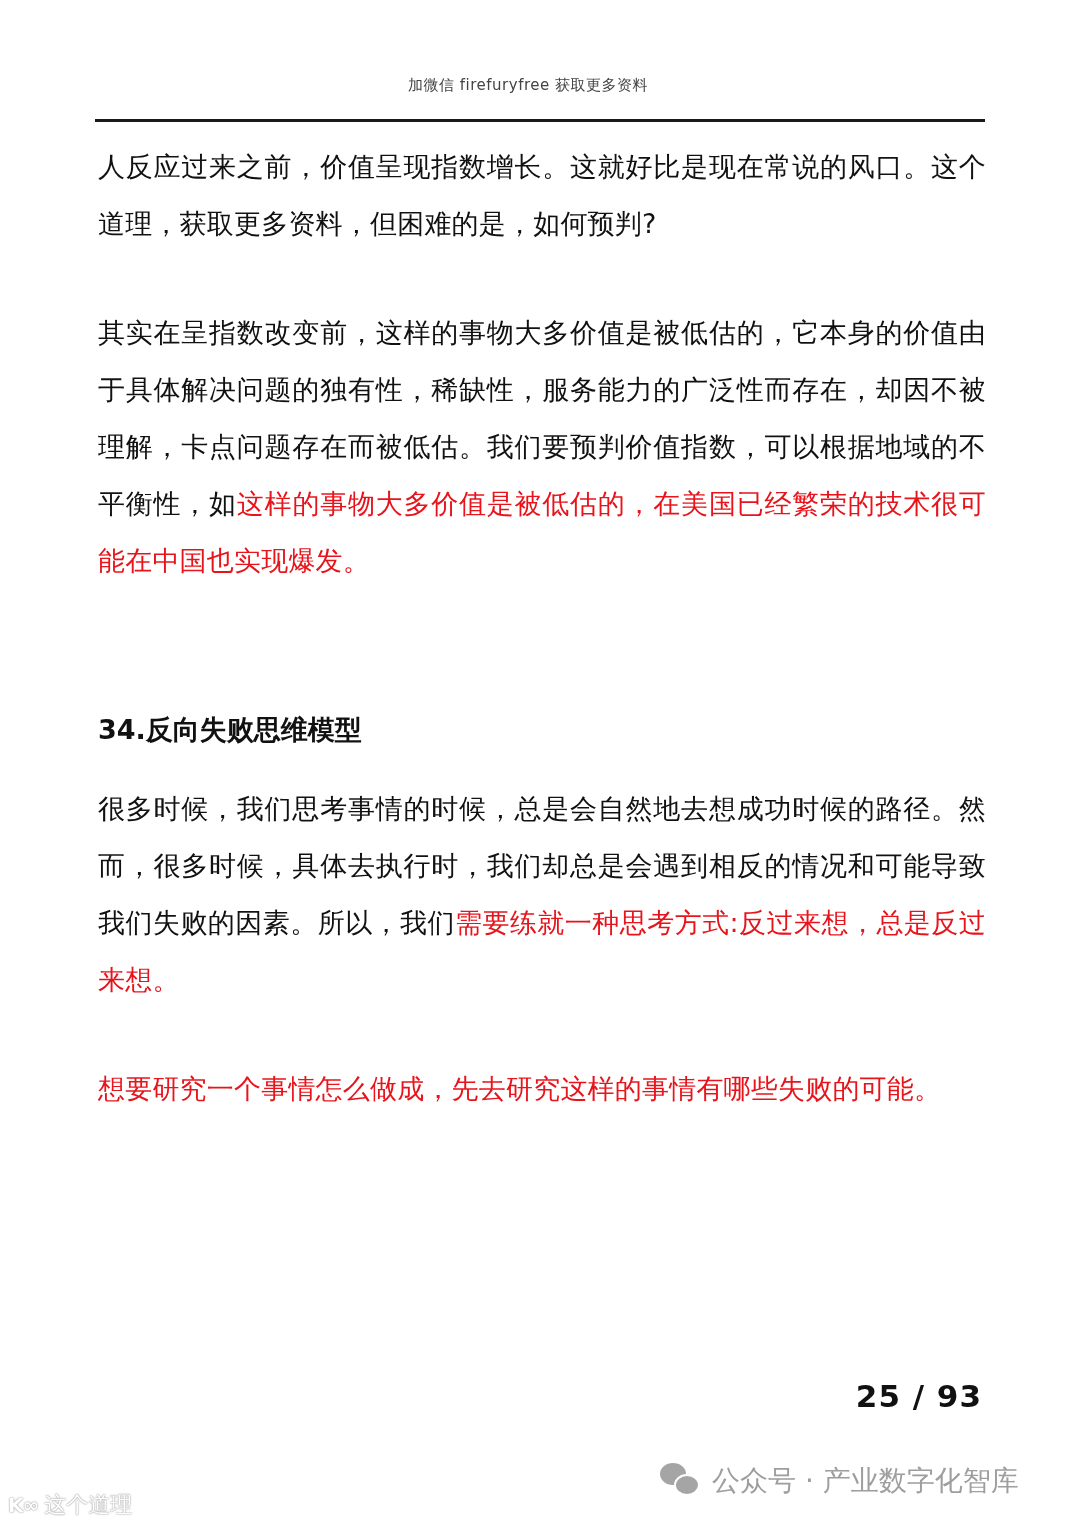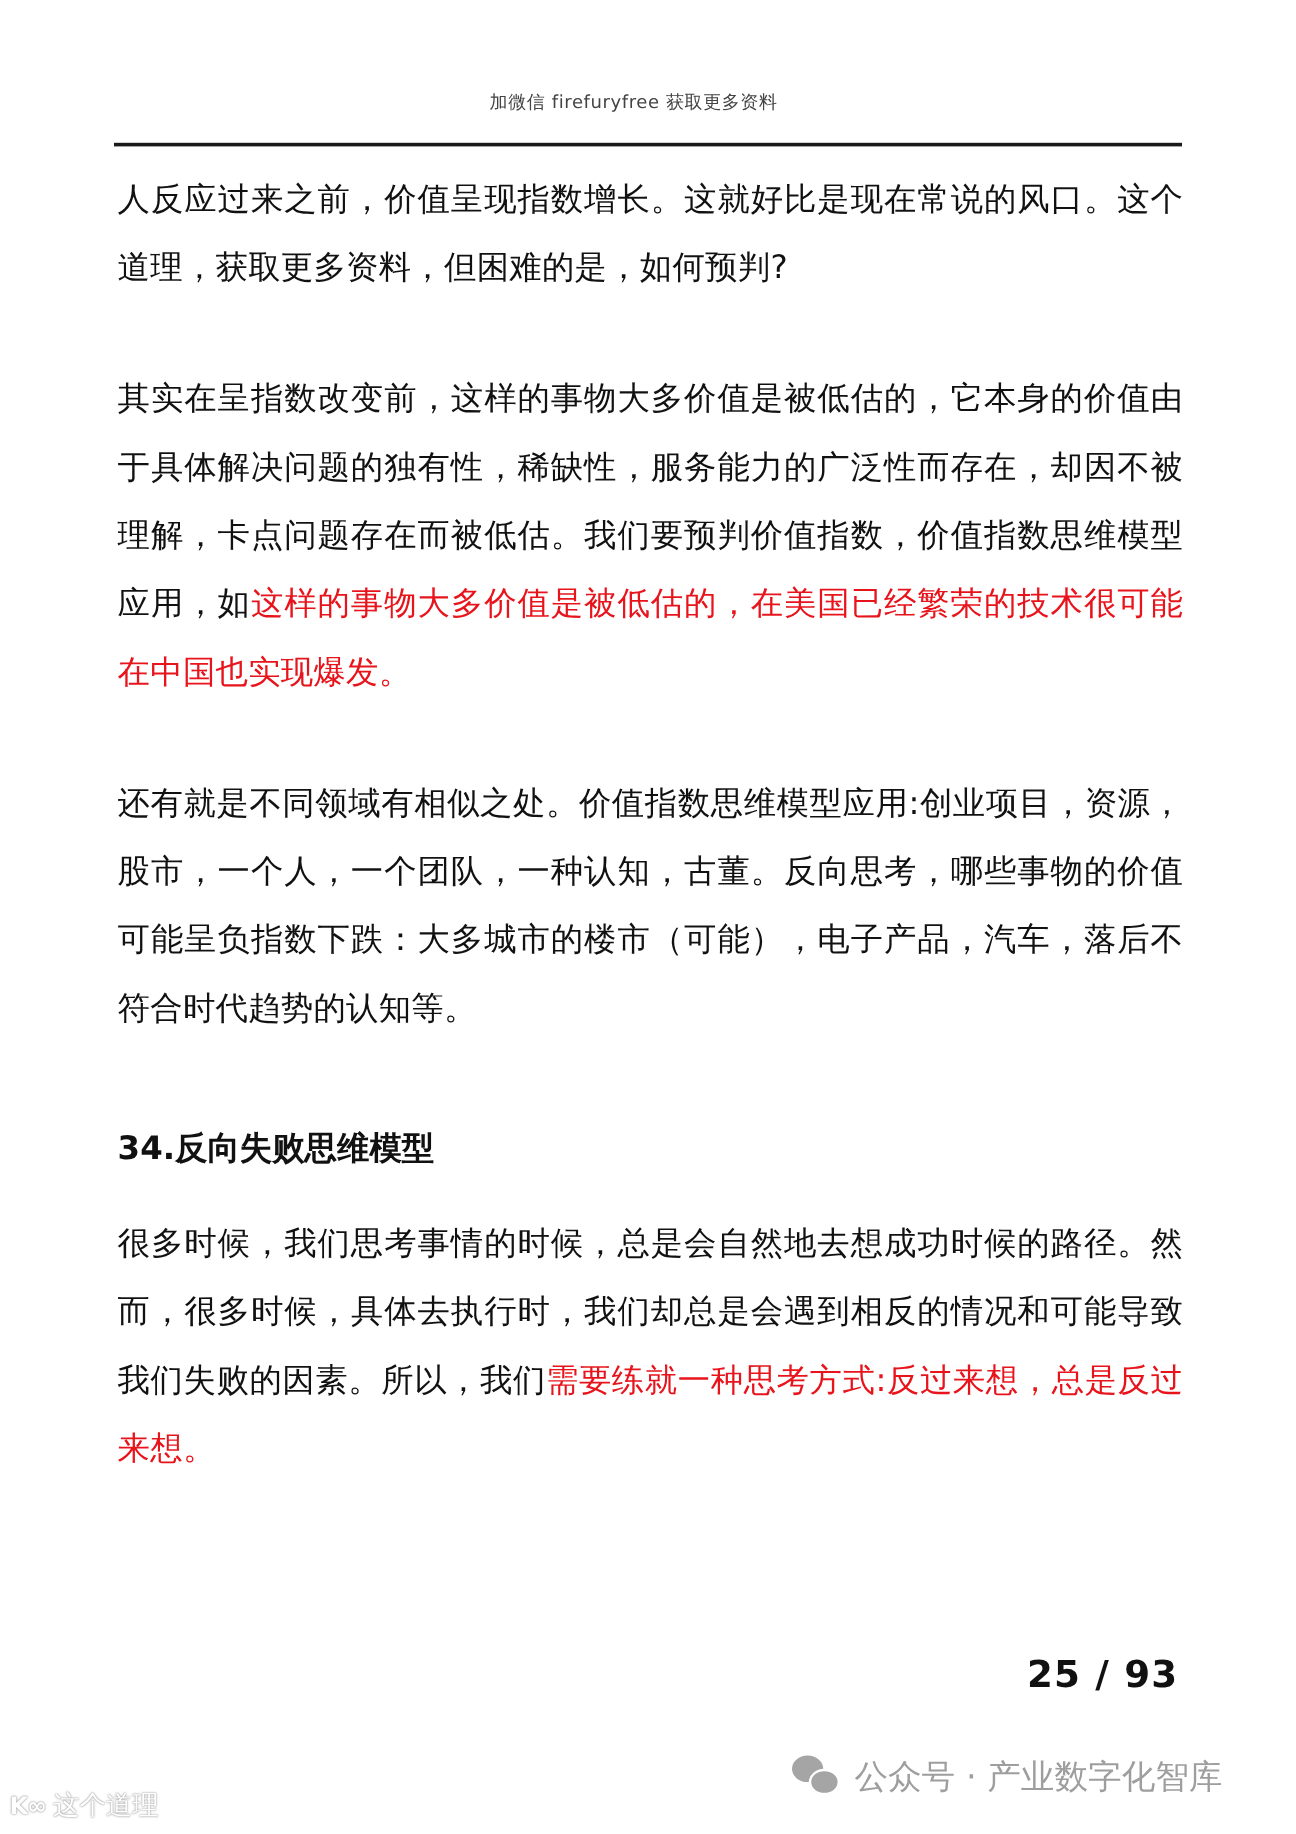--- a/index.html
+++ b/index.html
@@ -119,36 +119,36 @@
 <body>
 
 <div class="page-header">加微信 firefuryfree 获取更多资料</div>
 <div class="header-rule"></div>
 
 <div class="content">
   <p class="para">人反应过来之前，价值呈现指数增长。这就好比是现在常说的风口。这个道理，获取更多资料，但困难的是，如何预判?</p>
 
   <div class="gap-1"></div>
 
-  <p class="para"><span>其实在呈指数改变前，这样的事物大多价值是被低估的，它本身的价值由于具体解决问题的独有性，稀缺性，服务能力的广泛性而存在，却因不被理解，卡点问题存在而被低估。我们要预判价值指数，价值指数思维模型应用，如</span><span class="hl">这样的事物大多价值是被低估的，在美国已经繁荣的技术很可能在中国也实现爆发。</span></p>
+  <p class="para"><span>其实在呈指数改变前，这样的事物大多价值是被低估的，它本身的价值由于具体解决问题的独有性，稀缺性，服务能力的广泛性而存在，却因不被理解，卡点问题存在而被低估。我们要预判价值指数，可以根据地域的不平衡性，如</span><span class="hl">这样的事物大多价值是被低估的，在美国已经繁荣的技术很可能在中国也实现爆发。</span></p>
 
   <div class="gap-1"></div>
 
-  <p class="para">还有就是不同领域有相似之处。价值指数思维模型应用:创业项目，资源，股市，一个人，一个团队，一种认知，古董。反向思考，哪些事物的价值可能呈负指数下跌：大多城市的楼市（可能），电子产品，汽车，落后不符合时代趋势的认知等。</p>
 
   <div class="gap-2"></div>
 
   <h2 class="section-title">34.反向失败思维模型</h2>
 
   <div style="height:22px"></div>
 
   <p class="para"><span>很多时候，我们思考事情的时候，总是会自然地去想成功时候的路径。然而，很多时候，具体去执行时，我们却总是会遇到相反的情况和可能导致我们失败的因素。所以，我们</span><span class="hl">需要练就一种思考方式:反过来想，总是反过来想。</span></p>
 
   <div class="gap-1"></div>
 
+  <p class="para hl">想要研究一个事情怎么做成，先去研究这样的事情有哪些失败的可能。</p>
 </div>
 
 <div class="page-number">25 / 93</div>
 
 <div class="wm-right">
   <span class="wechat-icon">
     <span class="b1"></span>
     <span class="b2"></span>
   </span>
   <span>公众号 · 产业数字化智库</span>

